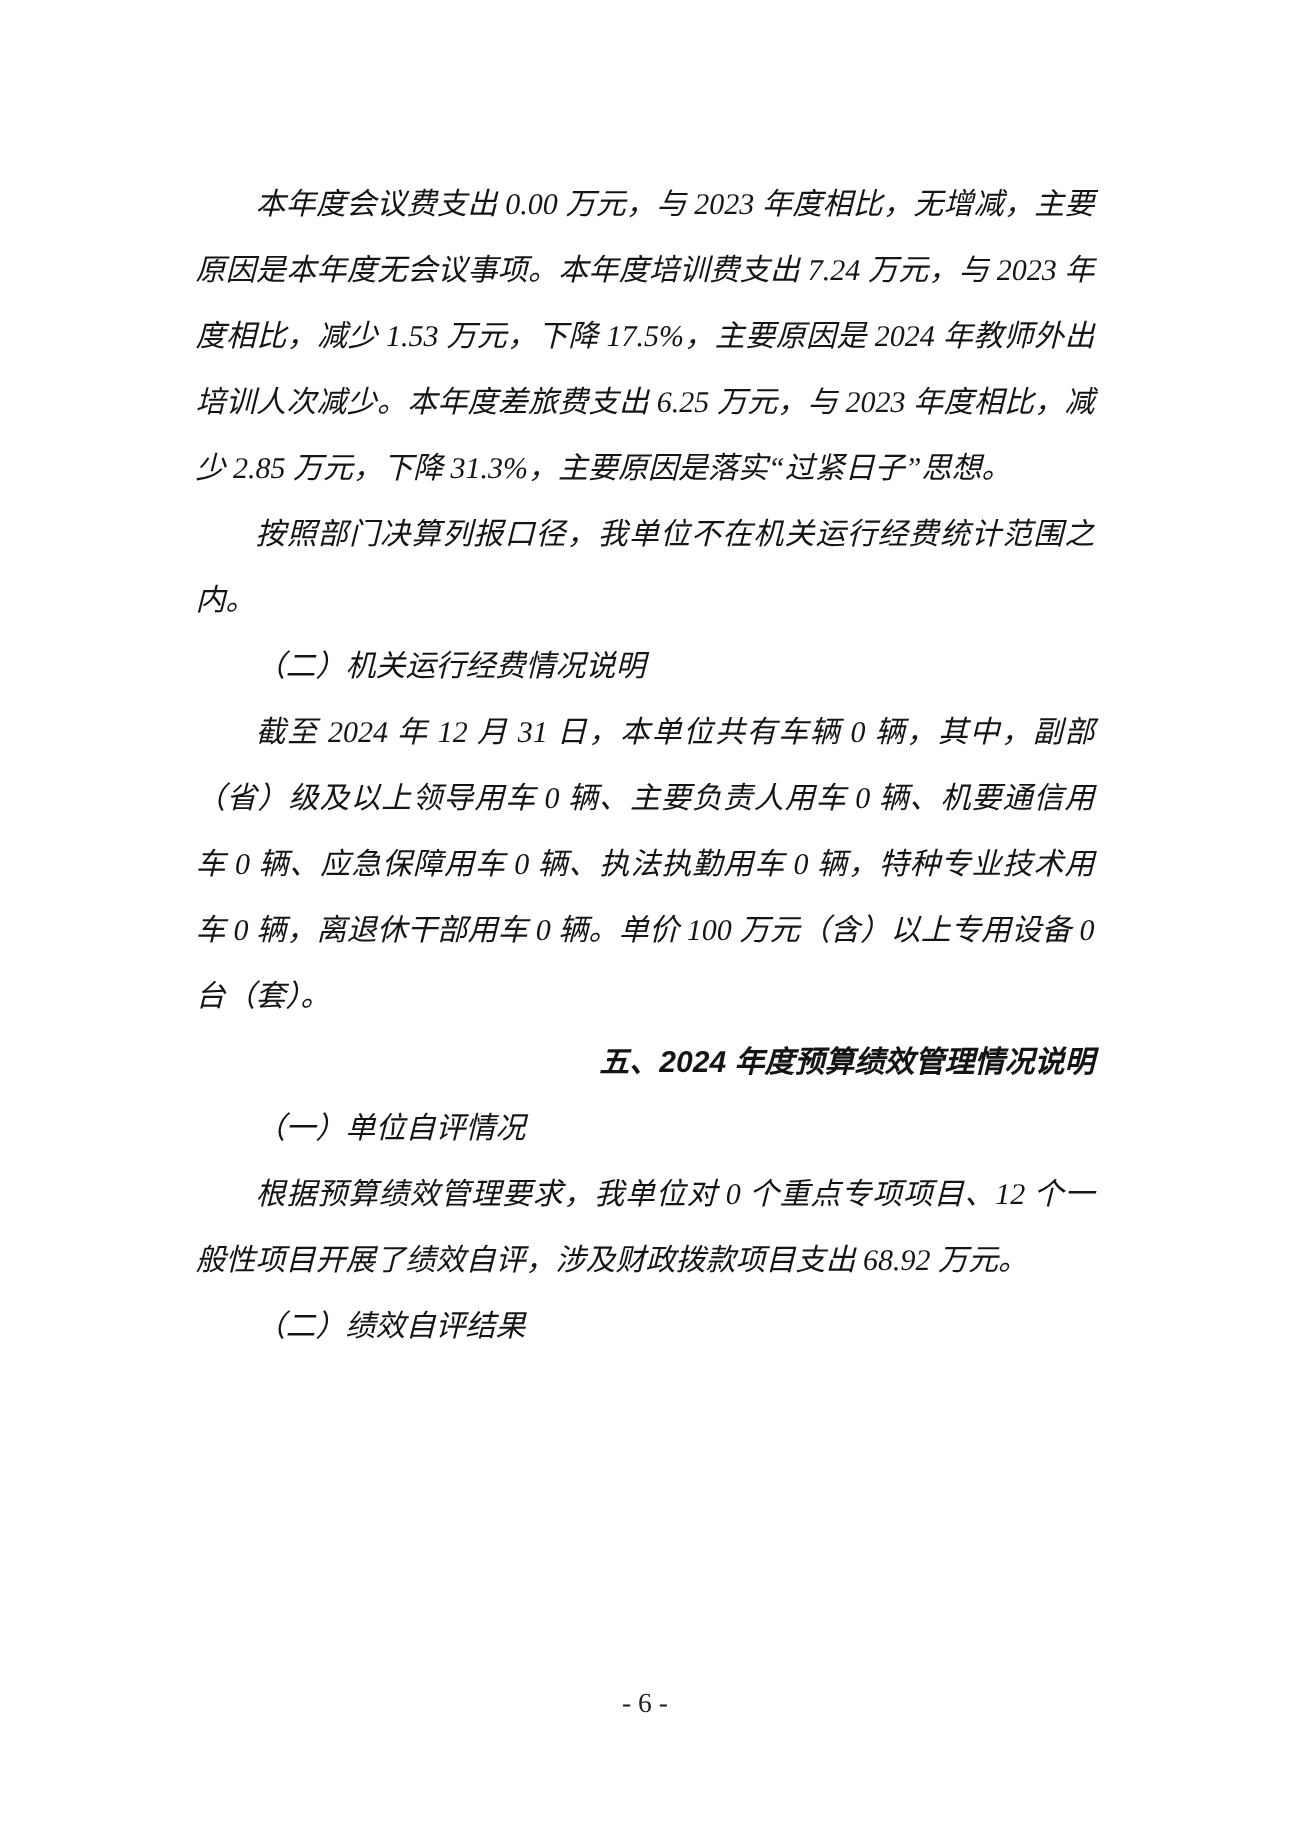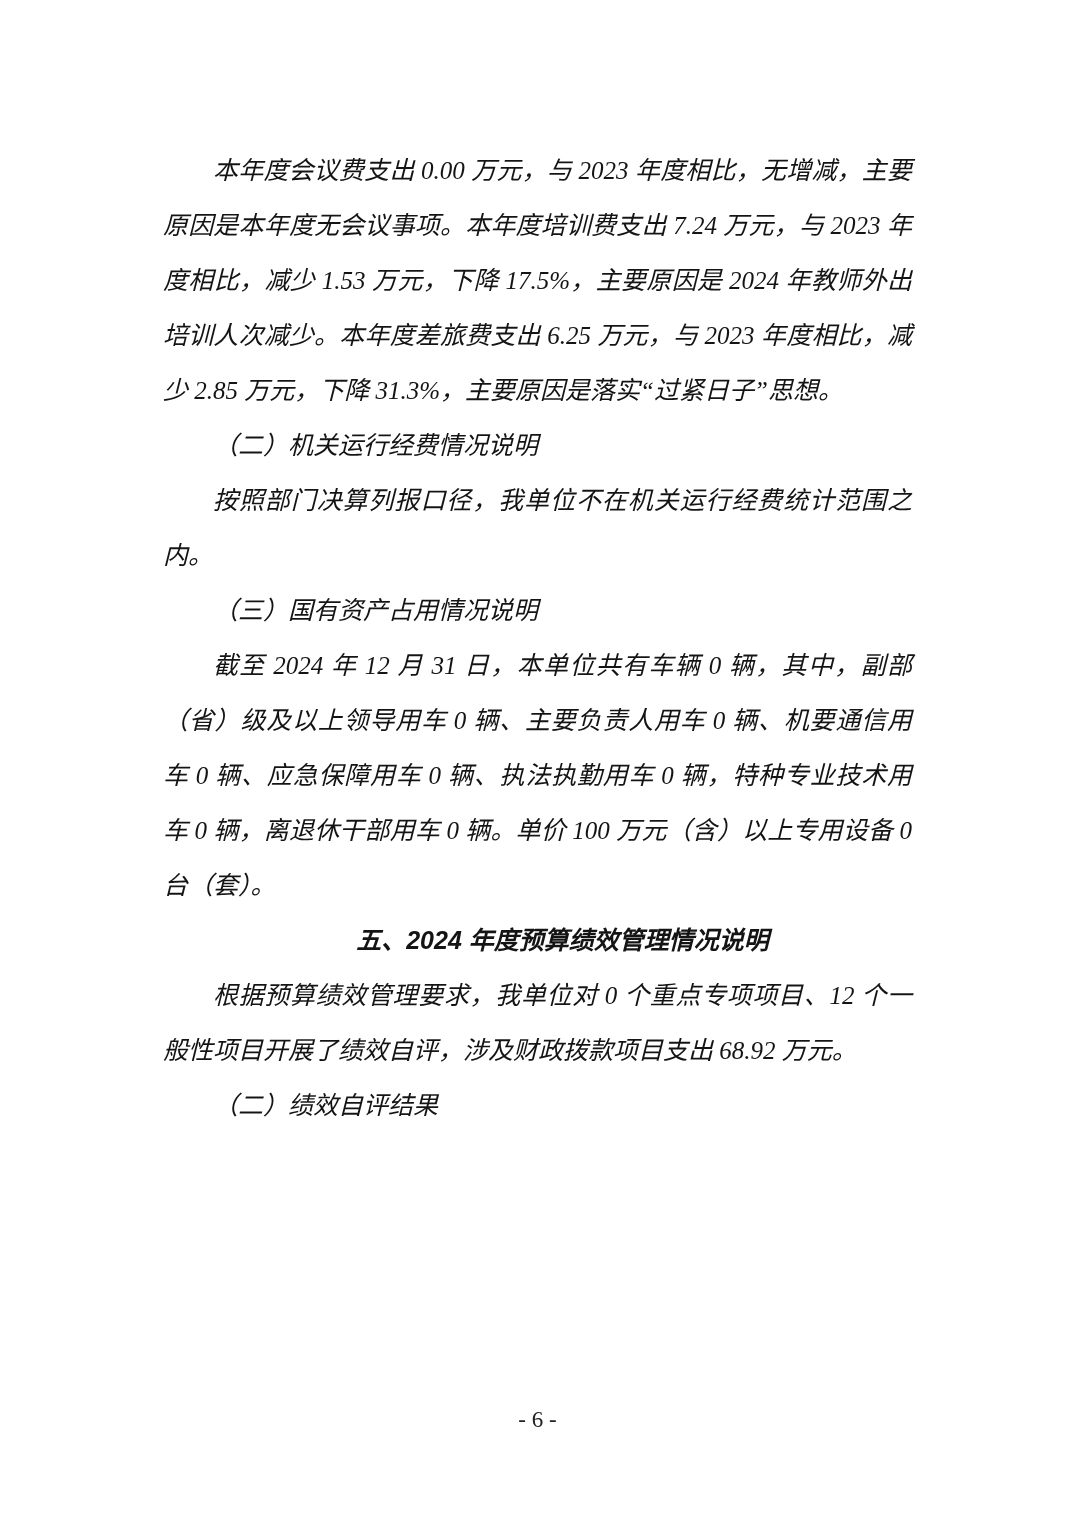--- a/index.html
+++ b/index.html
@@ -31,52 +31,52 @@
   }
   .doc-para {
     text-align: justify;
   }
   .doc-heading-sub {
     text-align: left;
   }
   .doc-heading-main {
     font-family: "Liberation Sans", "DejaVu Sans", sans-serif;
     font-weight: 700;
-    text-align: center;
+    text-align: right;
   }
   .page-footer {
     position: absolute;
     top: 1402px;
     left: 0;
     width: 1075px;
     text-align: center;
     font-size: 23px;
     line-height: 36px;
     color: #222222;
   }
 </style>
 </head>
 <body>
 
 <div class="page">
 
   <p class="doc-block doc-para">本年度会议费支出 0.00 万元，与 2023 年度相比，无增减，主要原因是本年度无会议事项。本年度培训费支出 7.24 万元，与 2023 年度相比，减少 1.53 万元，下降 17.5%，主要原因是 2024 年教师外出培训人次减少。本年度差旅费支出 6.25 万元，与 2023 年度相比，减少 2.85 万元，下降 31.3%，主要原因是落实“过紧日子”思想。</p>
 
+  <p class="doc-block doc-para">按照部门决算列报口径，我单位不在机关运行经费统计范围之内。</p>
+
   <p class="doc-block doc-heading-sub">（二）机关运行经费情况说明</p>
 
-  <p class="doc-block doc-para">按照部门决算列报口径，我单位不在机关运行经费统计范围之内。</p>
-
-  <p class="doc-block doc-heading-sub">（三）国有资产占用情况说明</p>
 
   <p class="doc-block doc-para">截至 2024 年 12 月 31 日，本单位共有车辆 0 辆，其中，副部（省）级及以上领导用车 0 辆、主要负责人用车 0 辆、机要通信用车 0 辆、应急保障用车 0 辆、执法执勤用车 0 辆，特种专业技术用车 0 辆，离退休干部用车 0 辆。单价 100 万元（含）以上专用设备 0 台（套）。</p>
 
 
 
   <p class="doc-block doc-heading-main">五、2024 年度预算绩效管理情况说明</p>
 
+  <p class="doc-block doc-heading-sub">（一）单位自评情况</p>
 
   <p class="doc-block doc-para">根据预算绩效管理要求，我单位对 0 个重点专项项目、12 个一般性项目开展了绩效自评，涉及财政拨款项目支出 68.92 万元。</p>
 
   <p class="doc-block doc-heading-sub">（二）绩效自评结果</p>
 
   <div class="page-footer">- 6 -</div>
 
 </div>
 
 </body></html>

